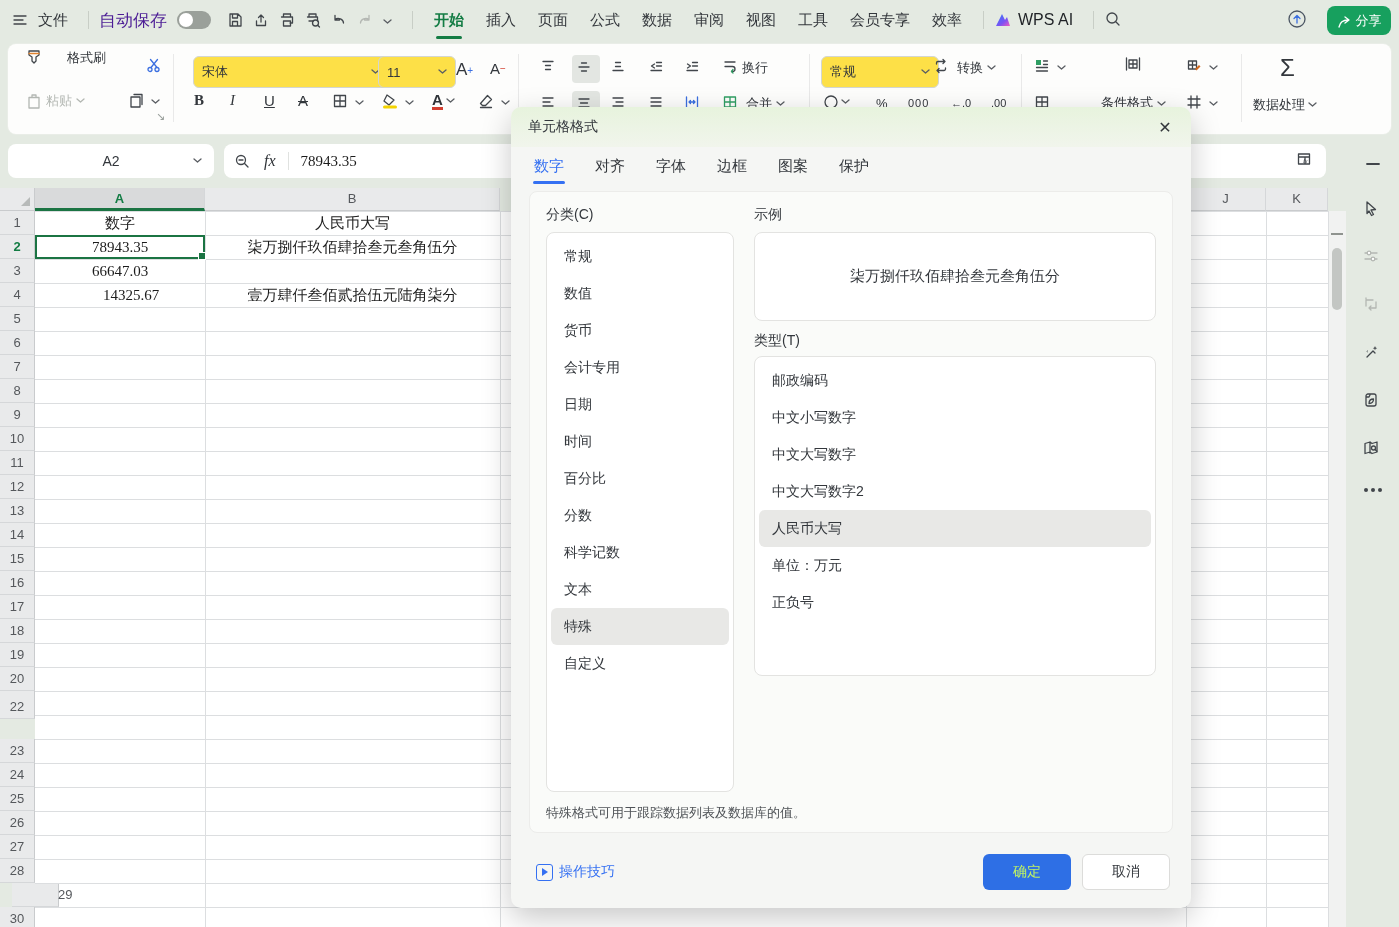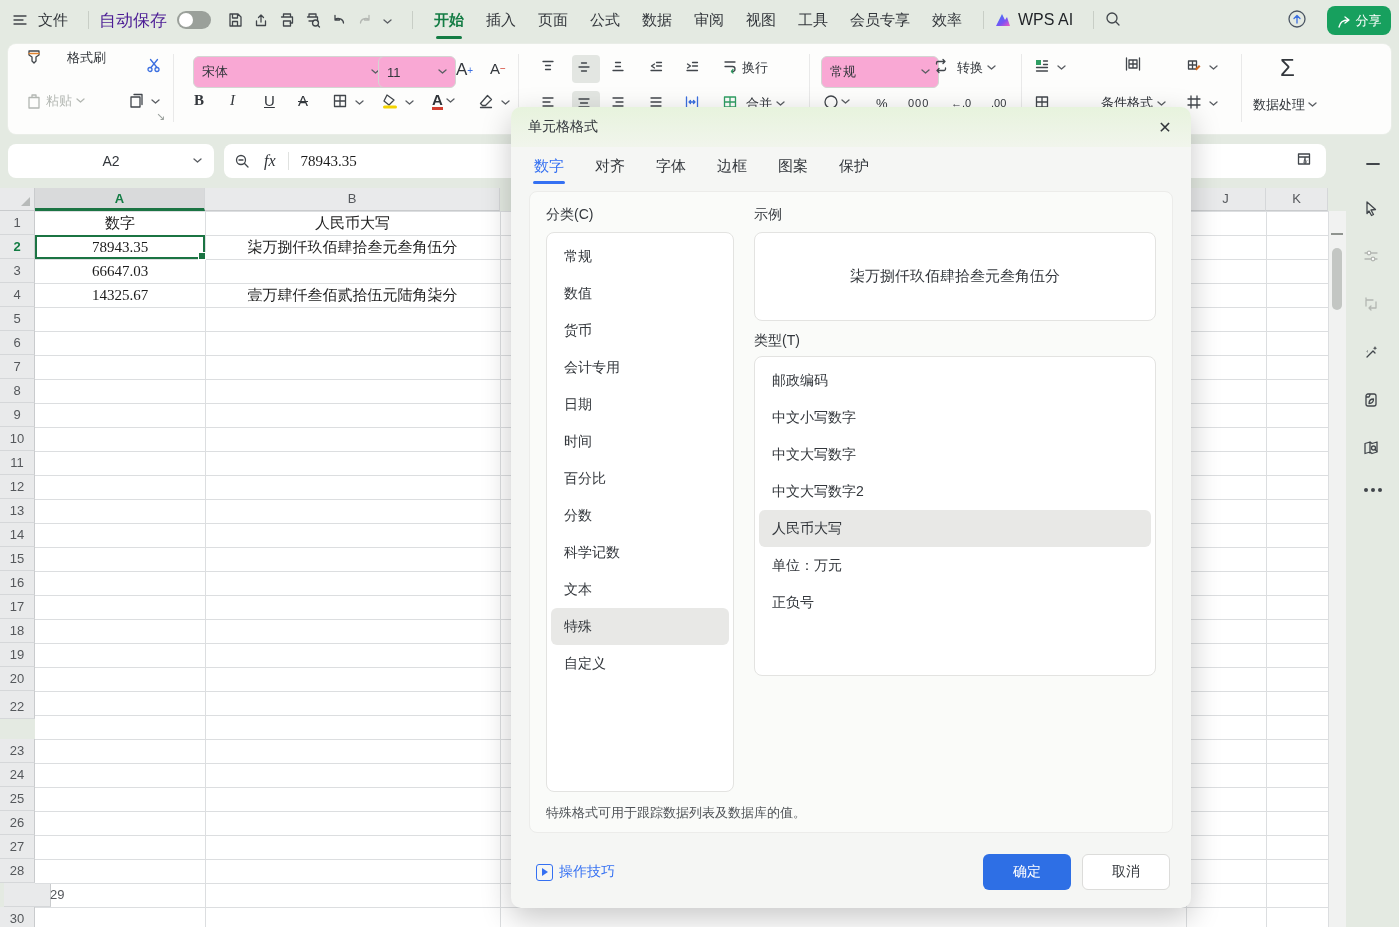--- a/index.html
+++ b/index.html
@@ -20,21 +20,21 @@
   .toggle .knob{position:absolute;left:2px;top:2px;width:14px;height:14px;border-radius:50%;background:#fff}
   .menu-item{font-size:15px;color:#33373c;margin:0 11px;position:relative;cursor:default}
   .menu-item.active{color:#137c44;font-weight:700}
   .menu-item.active:after{content:"";position:absolute;left:2px;right:2px;bottom:-9px;height:3px;background:#137c44;border-radius:2px}
   .share-btn{position:absolute;right:8px;top:6px;width:64px;height:29px;background:#17a05e;border-radius:8px;color:#fff;font-size:13px;display:flex;align-items:center;justify-content:center;gap:5px}
   
   .ribbon{position:absolute;left:8px;top:44px;width:1383px;height:90px;background:#fdfdfc;border-radius:8px;box-shadow:0 0 0 1px #e9ede7}
   .rdiv{position:absolute;top:10px;height:68px;width:1px;background:#e9e9e9}
   .rbtn{display:flex;align-items:center;gap:4px;font-size:13px;color:#33373c}
   .rbtn.disabled{color:#b3b7b2}
-  .selectbox{background:#f9a8d4;border:1px solid #d3d6d2;border-radius:6px;height:30px;display:flex;align-items:center;padding:0 8px;font-size:13px;color:#33373c;justify-content:space-between}
+  .selectbox{background:#fde047;border:1px solid #d3d6d2;border-radius:6px;height:30px;display:flex;align-items:center;padding:0 8px;font-size:13px;color:#33373c;justify-content:space-between}
   .glyphbtn{font-size:15px;color:#33373c;display:flex;align-items:center}
   .pill{background:#e3e6e2;border-radius:4px}
   
   .namebox{position:absolute;left:8px;top:144px;width:206px;height:34px;background:#fff;border-radius:8px;display:flex;align-items:center;justify-content:center;font-size:14px;color:#33373c}
   .fbar{position:absolute;left:224px;top:144px;width:1102px;height:34px;background:#fff;border-radius:8px;display:flex;align-items:center;padding:0 10px;box-sizing:border-box}
   
   #grid-layer{position:absolute;left:0;top:188px;width:1347px;height:739px}
   .sheet-bg{position:absolute;left:35px;top:23px;width:1293px;height:716px;background:#fff}
   .colhead{position:absolute;top:0;height:23px;background:#e9eaeb;border-right:1px solid #d5d7d9;border-bottom:1px solid #c9cbcd;box-sizing:border-box;text-align:center;font-size:13px;color:#55585c;line-height:22px}
   .colhead.sel{background:#d9dadb;color:#137c44;border-bottom:3px solid #1b7443;font-weight:700}
@@ -63,21 +63,21 @@
   .dlg-label{position:absolute;font-size:14px;color:#33373c}
   .listbox{position:absolute;background:#fff;border:1px solid #e3e3e1;border-radius:8px;box-sizing:border-box;padding:5px 4px;overflow:hidden}
   .li{height:37px;line-height:37px;padding-left:13px;font-size:14px;color:#33373c;border-radius:6px;white-space:nowrap}
   .li.sel{background:#e8e8e6}
   .example-box{position:absolute;background:#fff;border:1px solid #e3e3e1;border-radius:8px;box-sizing:border-box;display:flex;align-items:center;justify-content:center;font-size:15px;color:#33373c}
   .hint{position:absolute;font-size:13px;color:#4f5357}
   .tips{position:absolute;left:25px;bottom:27px;display:flex;align-items:center;gap:6px;color:#3470f2;font-size:14px}
   .tipbox{width:15px;height:15px;border:1.4px solid #3470f2;border-radius:3px;display:flex;align-items:center;justify-content:center}
   .tipbox:after{content:"";border-left:6px solid #3470f2;border-top:4px solid transparent;border-bottom:4px solid transparent;margin-left:1px}
   .btn{position:absolute;bottom:18px;width:88px;height:36px;border-radius:6px;font-size:14px;display:flex;align-items:center;justify-content:center;box-sizing:border-box}
-  .btn.primary{background:#2e6fe5;color:#ffffff}
+  .btn.primary{background:#2e6fe5;color:#bef264}
   .btn.plain{background:#fff;border:1px solid #dcdcda;color:#33373c}
 </style>
 </head>
 <body>
 
 <div class="titlebar">
   <span class="tb-item" style="margin-left:12px">
     <svg class="ic">
         <path d="M2 4h12M2 8h9M2 12h12"></path>
       </svg>
@@ -460,21 +460,21 @@
     <div class="rowhead" style="left: 0px; top: 455px; width: 35px; height: 24px;">19</div>
     <div class="rowhead" style="left: 0px; top: 479px; width: 35px; height: 24px;">20</div>
     <div class="rowhead" style="left: 0px; top: 503px; width: 35px; height: 24px; font-family: Liberation Serif, serif;">21</div>
     <div class="rowhead" style="left: 0px; top: 507px; width: 35px; height: 24px;">22</div>
     <div class="rowhead" style="left: 0px; top: 551px; width: 35px; height: 24px;">23</div>
     <div class="rowhead" style="left: 0px; top: 575px; width: 35px; height: 24px;">24</div>
     <div class="rowhead" style="left: 0px; top: 599px; width: 35px; height: 24px;">25</div>
     <div class="rowhead" style="left: 0px; top: 623px; width: 35px; height: 24px;">26</div>
     <div class="rowhead" style="left: 0px; top: 647px; width: 35px; height: 24px;">27</div>
     <div class="rowhead" style="left: 0px; top: 671px; width: 35px; height: 24px;">28</div>
-    <div class="rowhead" style="left: 4px; top: 695px; width: 35px; height: 24px; padding-left: 46px;">29</div>
+    <div class="rowhead" style="left: 12px; top: 695px; width: 35px; height: 24px; padding-left: 46px;">29</div>
     <div class="rowhead" style="left: 0px; top: 719px; width: 35px; height: 24px;">30</div>
     <div class="gline-h" style="left: 35px; top: 23px; width: 1293px; height: 1px;"></div>
     <div class="gline-h" style="left: 35px; top: 47px; width: 1293px; height: 1px;"></div>
     <div class="gline-h" style="left: 35px; top: 71px; width: 1293px; height: 1px;"></div>
     <div class="gline-h" style="left: 35px; top: 95px; width: 1293px; height: 1px;"></div>
     <div class="gline-h" style="left: 35px; top: 119px; width: 1293px; height: 1px;"></div>
     <div class="gline-h" style="left: 35px; top: 143px; width: 1293px; height: 1px;"></div>
     <div class="gline-h" style="left: 35px; top: 167px; width: 1293px; height: 1px;"></div>
     <div class="gline-h" style="left: 35px; top: 191px; width: 1293px; height: 1px;"></div>
     <div class="gline-h" style="left: 35px; top: 215px; width: 1293px; height: 1px;"></div>
@@ -502,21 +502,21 @@
     <div class="gline-v" style="left: 205px; top: 23px; width: 1px; height: 716px;"></div>
     <div class="gline-v" style="left: 500px; top: 23px; width: 1px; height: 716px;"></div>
     <div class="gline-v" style="left: 1186px; top: 23px; width: 1px; height: 716px;"></div>
     <div class="gline-v" style="left: 1266px; top: 23px; width: 1px; height: 716px;"></div>
     <div class="gline-v" style="left: 1328px; top: 23px; width: 1px; height: 716px;"></div>
     <div class="cell" style="left: 35px; top: 23px; width: 170px; height: 24px;">数字</div>
     <div class="cell" style="left: 205px; top: 23px; width: 295px; height: 24px;">人民币大写</div>
     <div class="cell" style="left: 35px; top: 47px; width: 170px; height: 24px;">78943.35</div>
     <div class="cell" style="left: 205px; top: 47px; width: 295px; height: 24px;">柒万捌仟玖佰肆拾叁元叁角伍分</div>
     <div class="cell" style="left: 35px; top: 71px; width: 170px; height: 24px;">66647.03</div>
-    <div class="cell" style="left: 35px; top: 95px; width: 170px; height: 24px;">14325.67</div>
+    <div class="cell" style="left: 35px; top: 95px; width: 170px; height: 24px; padding-left: 11px;">14325.67</div>
     <div class="cell" style="left: 205px; top: 95px; width: 295px; height: 24px;">壹万肆仟叁佰贰拾伍元陆角柒分</div>
     <div class="sel-outline" style="left: 35px; top: 47px; width: 170px; height: 24px;">
       <div class="handle"></div>
     </div>
   </div>
 
 <div class="sidebar">
   <svg class="ic">
       <path d="M2 8h12" stroke-width="1.8"></path>
     </svg>

